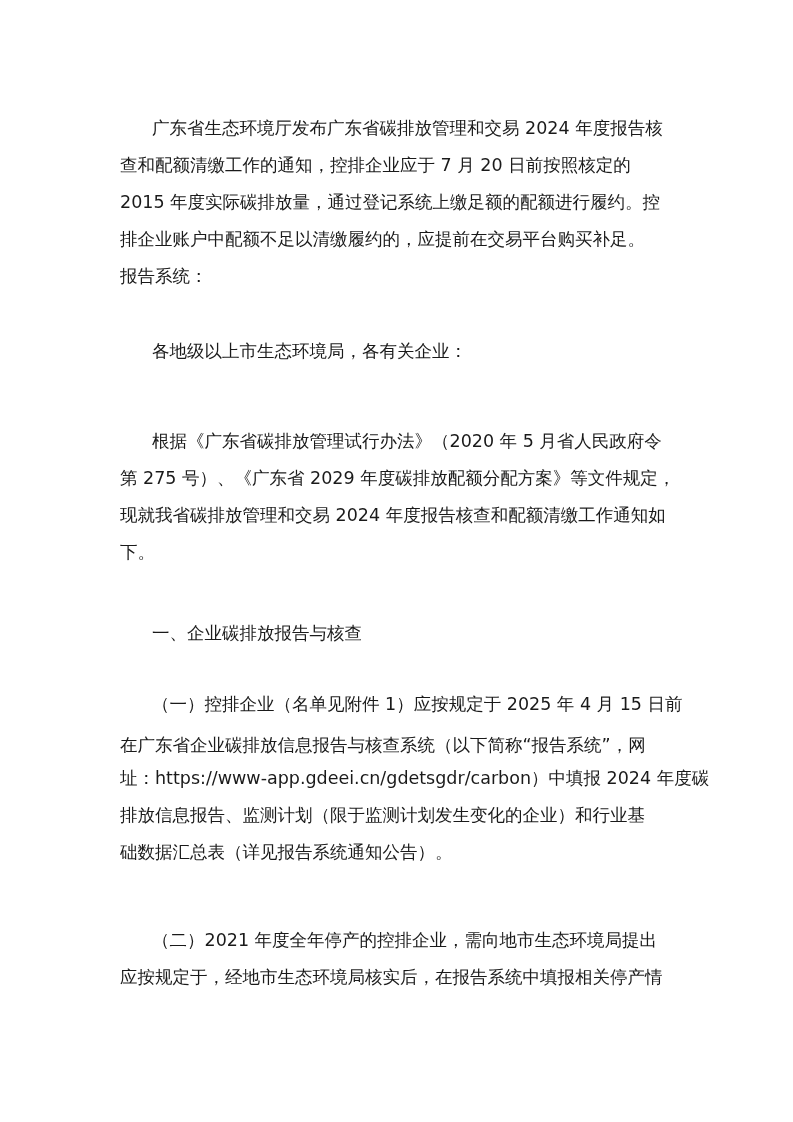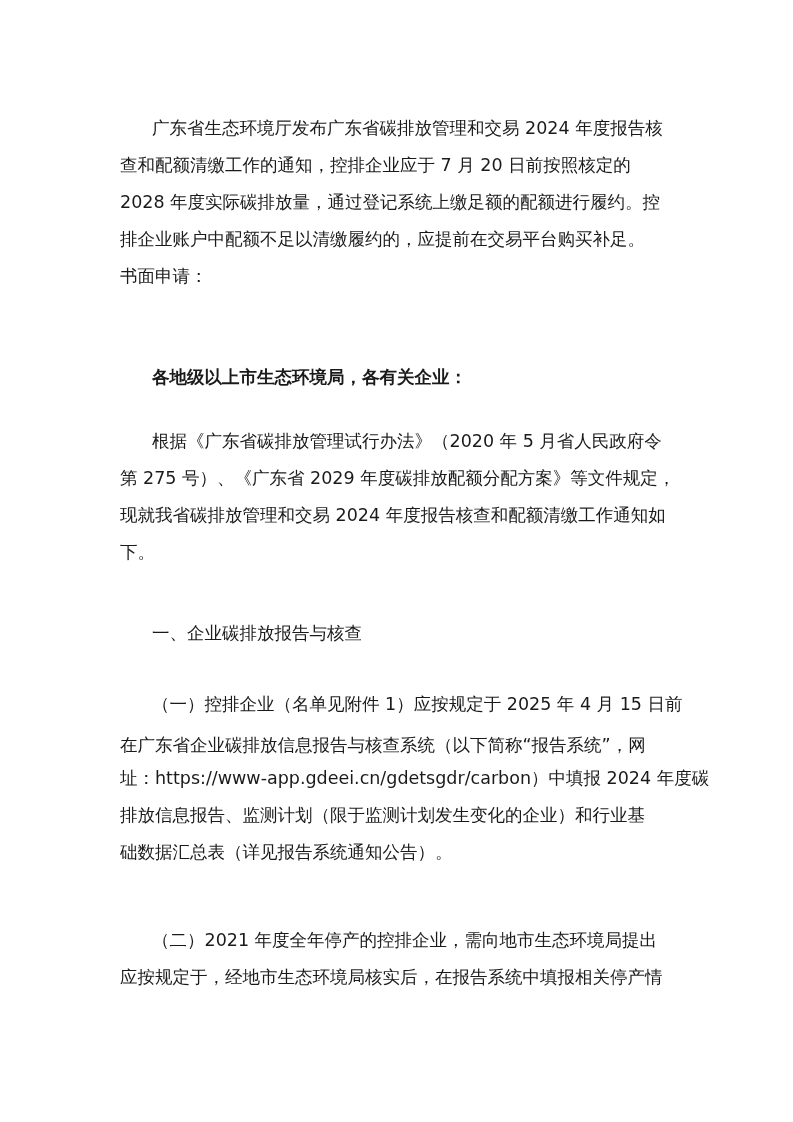--- a/index.html
+++ b/index.html
@@ -37,27 +37,27 @@
     }
   </style>
 </head>
 <body>
 
 <div class="page">
 
   <div>
     <div class="line indent" style="top:117px;">广东省生态环境厅发布广东省碳排放管理和交易 2024 年度报告核</div>
     <div class="line" style="top:154px;">查和配额清缴工作的通知，控排企业应于 7 月 20 日前按照核定的</div>
-    <div class="line" style="top:191px;">2028 年度实际碳排放量，通过登记系统上缴足额的配额进行履约。控</div>
+    <div class="line" style="top:191px;">2015 年度实际碳排放量，通过登记系统上缴足额的配额进行履约。控</div>
     <div class="line" style="top:228px;">排企业账户中配额不足以清缴履约的，应提前在交易平台购买补足。</div>
-    <div class="line" style="top:265px;">书面申请：</div>
+    <div class="line" style="top:265px;">报告系统：</div>
   </div>
 
   <div>
-    <div class="line indent" style="top:366px;font-weight:bold;">各地级以上市生态环境局，各有关企业：</div>
+    <div class="line indent" style="top:340px;">各地级以上市生态环境局，各有关企业：</div>
   </div>
 
   <div>
     <div class="line indent" style="top:430px;">根据《广东省碳排放管理试行办法》（2020 年 5 月省人民政府令</div>
     <div class="line" style="top:467px;">第 275 号）、《广东省 2029 年度碳排放配额分配方案》等文件规定，</div>
     <div class="line" style="top:504px;">现就我省碳排放管理和交易 2024 年度报告核查和配额清缴工作通知如</div>
     <div class="line" style="top:541px;">下。</div>
   </div>
 
   <div>

